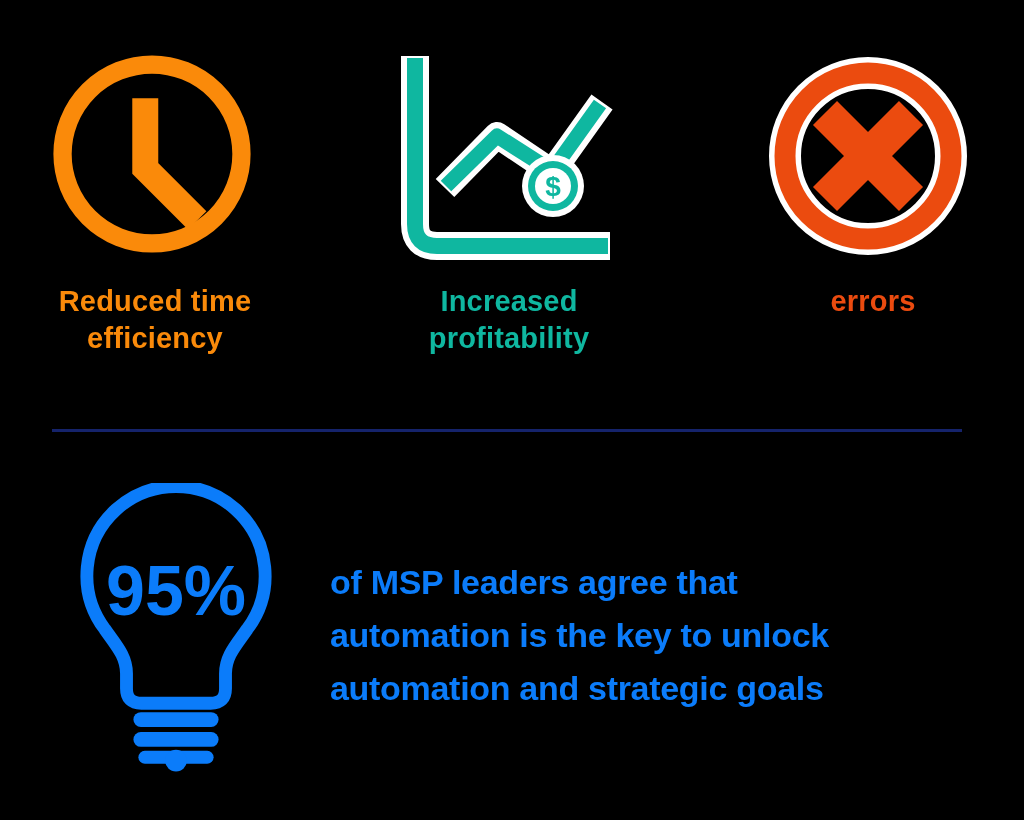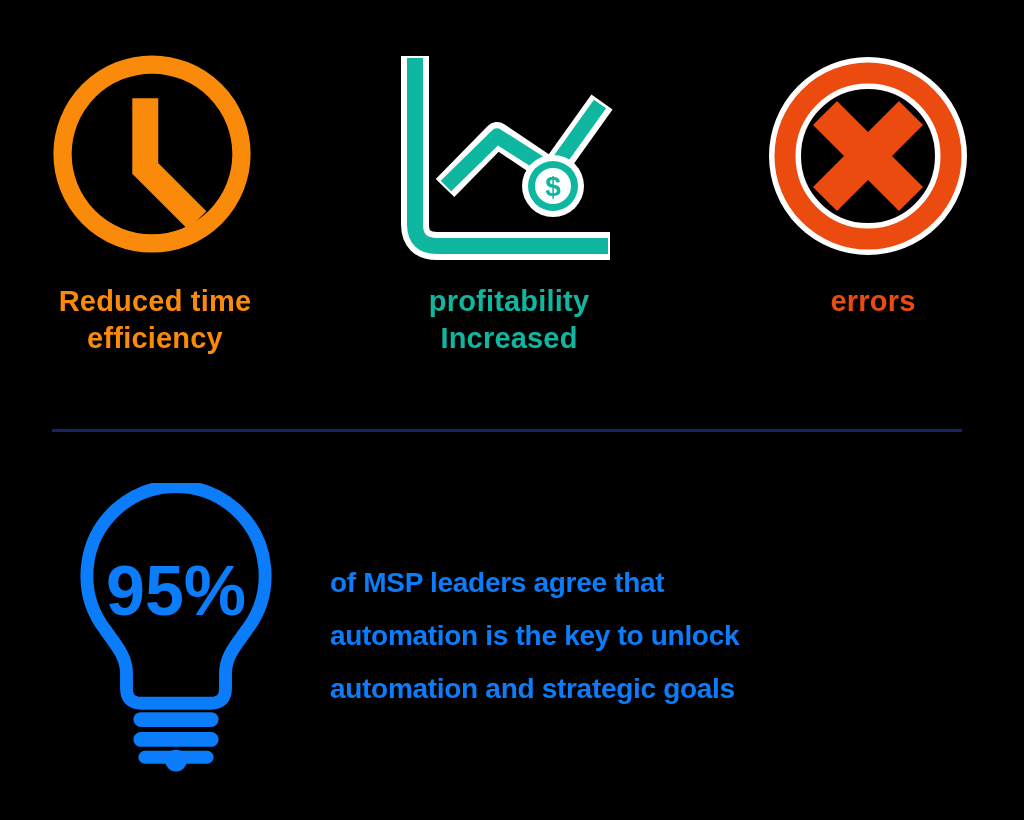--- a/index.html
+++ b/index.html
@@ -63,21 +63,21 @@
     line-height: 70px;
     white-space: nowrap;
   }
   .stat-text {
     position: absolute;
     left: 330px;
     top: 556px;
     width: 640px;
     color: var(--blue);
     font-weight: 700;
-    font-size: 28px;
+    font-size: 34px;
     line-height: 53px;
     letter-spacing: -0.3px;
   }
   .coin-symbol {
     font-family: "Liberation Sans", sans-serif;
     font-weight: 700;
     font-size: 28px;
   }
 </style>
 </head>
@@ -101,22 +101,22 @@
 
     <path d="M 47 136 L 99 83 L 154 120 L 204 50" fill="none" stroke="var(--white)" stroke-width="26" stroke-linejoin="round"></path>
     <path d="M 48 134 L 99 84 L 154 119 L 202 52" fill="none" stroke="var(--teal)" stroke-width="15" stroke-linejoin="round"></path>
 
     <circle cx="155" cy="134" r="31" fill="var(--white)"></circle>
     <circle cx="155" cy="134" r="25" fill="var(--teal)"></circle>
     <circle cx="155" cy="134" r="18" fill="var(--white)"></circle>
     <text class="coin-symbol" x="155" y="144" text-anchor="middle" fill="var(--teal)">$</text>
   </svg>
   <div class="benefit-label benefit-label-2">
+    <div>Increased</div>
     <div>profitability</div>
-    <div>Increased</div>
   </div>
 
   <svg class="icon icon-error" viewBox="0 0 200 200" aria-hidden="true">
     <circle cx="100" cy="100" r="83" fill="none" stroke="var(--white)" stroke-width="32"></circle>
     <circle cx="100" cy="100" r="83" fill="none" stroke="var(--red-orange)" stroke-width="21"></circle>
     <path d="M 57 57 L 143 143 M 143 57 L 57 143" fill="none" stroke="var(--red-orange)" stroke-width="34" stroke-linecap="butt"></path>
   </svg>
   <div class="benefit-label benefit-label-3">
     <div>errors</div>
   </div>

